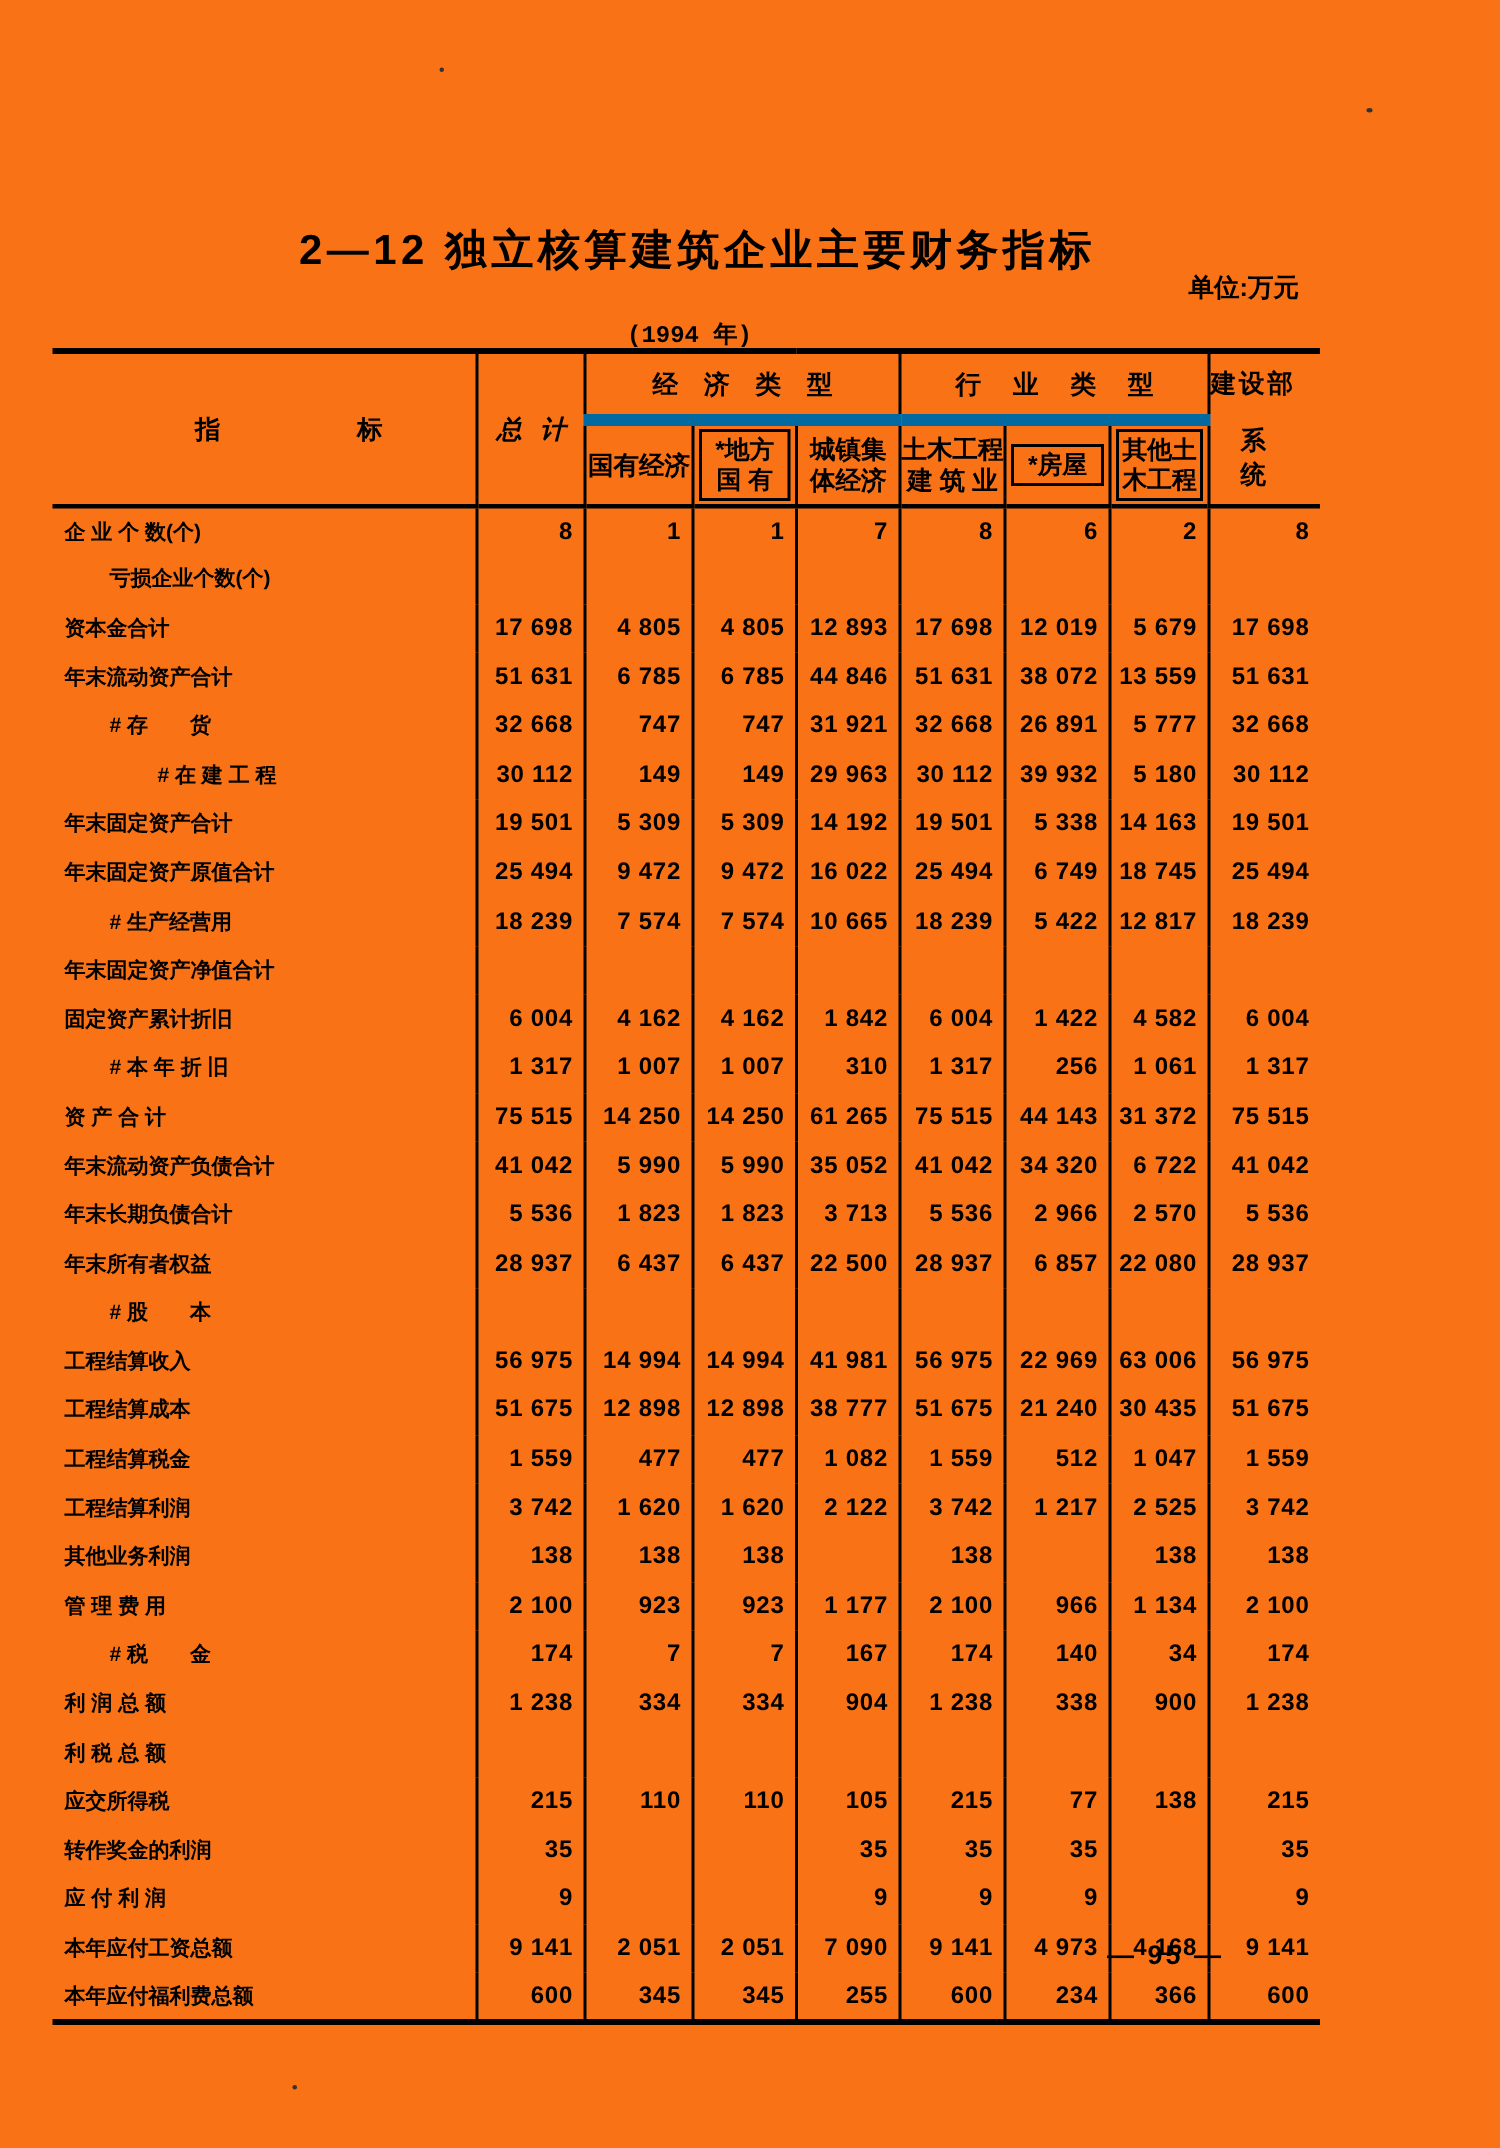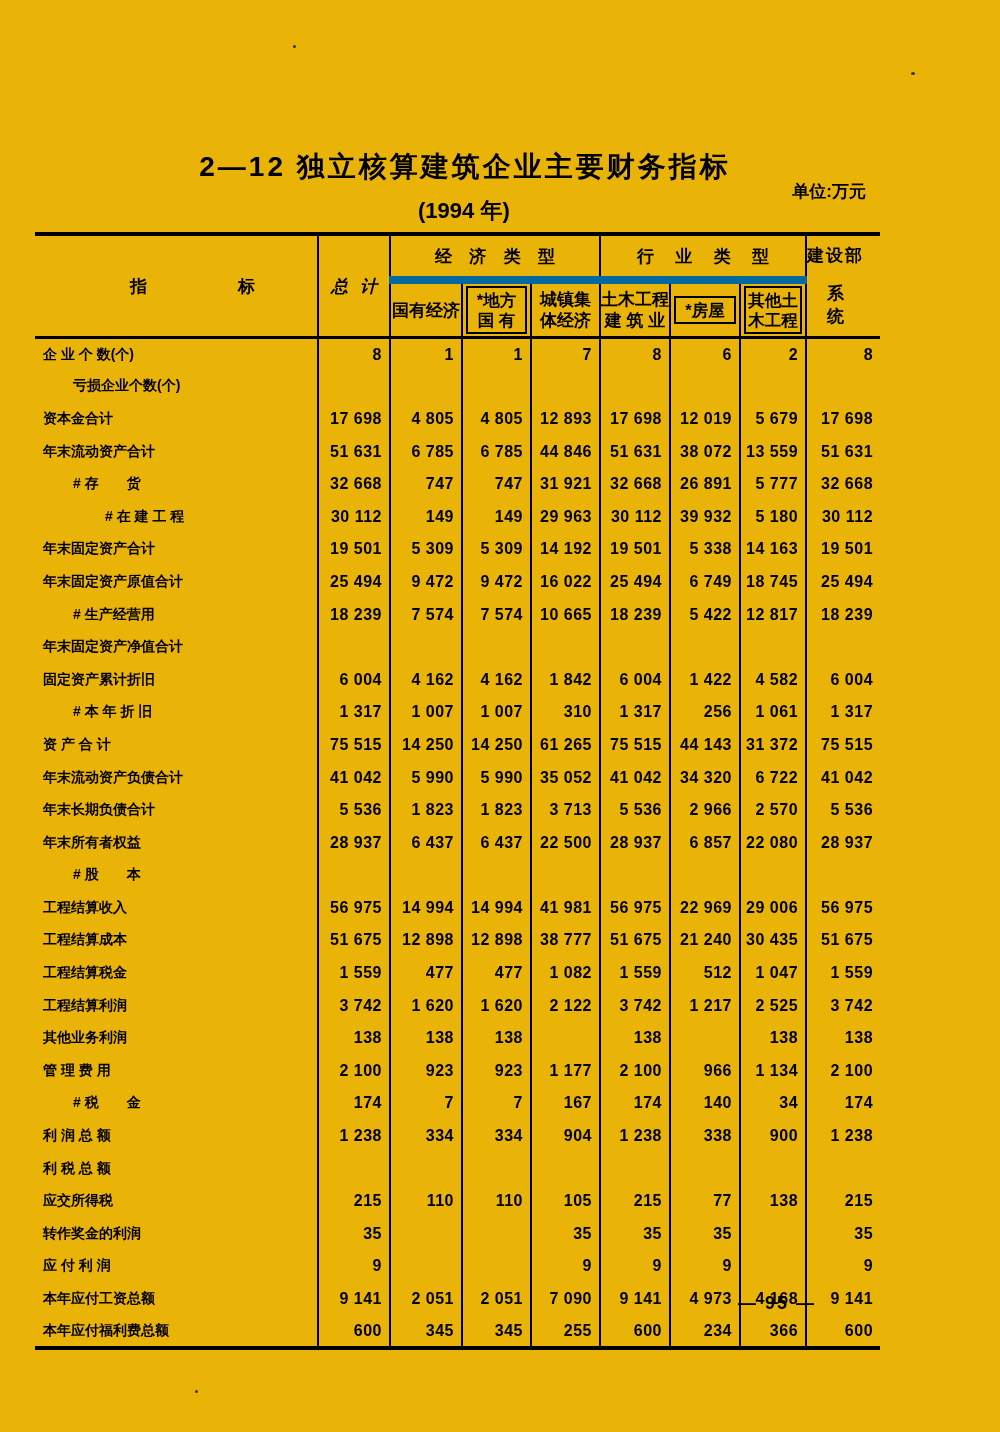--- a/index.html
+++ b/index.html
@@ -1,27 +1,27 @@
 <!DOCTYPE html>
 <html><head>
 <meta charset="utf-8">
 <style>
   html,body{margin:0;padding:0;}
   body{
     width:1000px;height:1432px;background:#ffffff;color:#000;
     font-family:"Liberation Sans","DejaVu Sans",sans-serif;
     -webkit-font-smoothing:none;
   }
-  .page{position:relative;width:1000px;height:1432px;background:#eab308;overflow:hidden;}
+  .page{position:relative;width:1000px;height:1432px;background:#f97316;overflow:hidden;}
 
   .title{
     position:absolute;top:148px;left:0;width:930px;text-align:center;
     font-size:28px;font-weight:700;letter-spacing:3px;white-space:nowrap;
   }
-  .year-note{position:absolute;top:196px;left:418px;font-size:22px;font-weight:700;}
+  .year-note{position:absolute;top:213px;left:418px;font-size:16px;font-weight:700;font-family:Liberation Mono, monospace;}
   .unit-note{position:absolute;top:180px;right:134px;font-size:17px;font-weight:700;}
 
   table.fin{
     position:absolute;left:35px;top:232px;width:845px;
     border-collapse:collapse;table-layout:fixed;
     border-top:4px solid #000;border-bottom:4px solid #000;
   }
   col.c-ind{width:283px;} col.c-total{width:72px;}
   col.c-e1{width:72px;} col.c-e2{width:69px;} col.c-e3{width:69px;}
   col.c-i1{width:70px;} col.c-i2{width:70px;} col.c-i3{width:66px;}
@@ -306,21 +306,21 @@
           <td class="num"></td>
         </tr>
         <tr>
           <td class="lbl first ind0">工程结算收入</td>
           <td class="num">56 975</td>
           <td class="num">14 994</td>
           <td class="num">14 994</td>
           <td class="num">41 981</td>
           <td class="num">56 975</td>
           <td class="num">22 969</td>
-          <td class="num">29 006</td>
+          <td class="num">63 006</td>
           <td class="num">56 975</td>
         </tr>
         <tr>
           <td class="lbl first ind0">工程结算成本</td>
           <td class="num">51 675</td>
           <td class="num">12 898</td>
           <td class="num">12 898</td>
           <td class="num">38 777</td>
           <td class="num">51 675</td>
           <td class="num">21 240</td>

